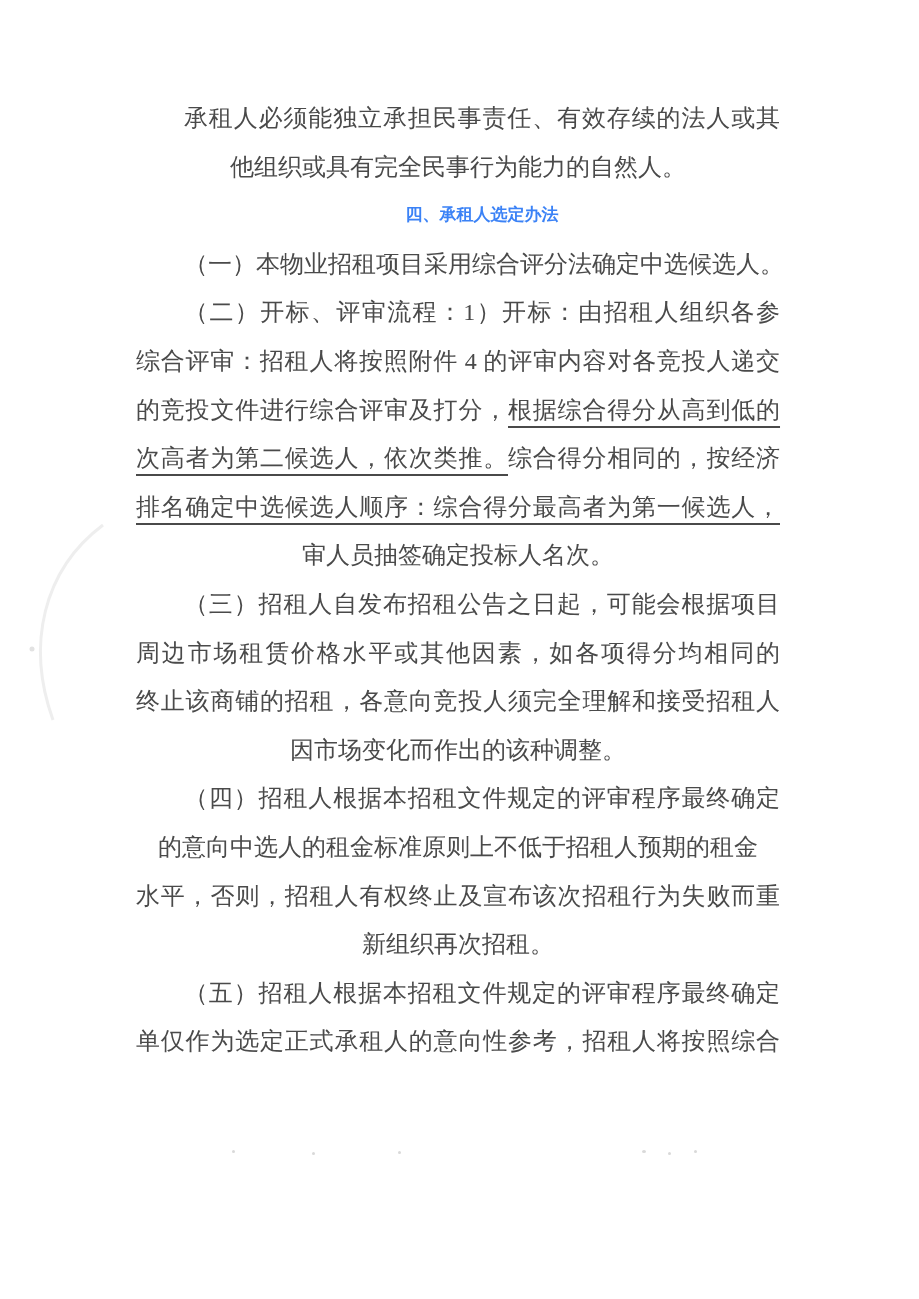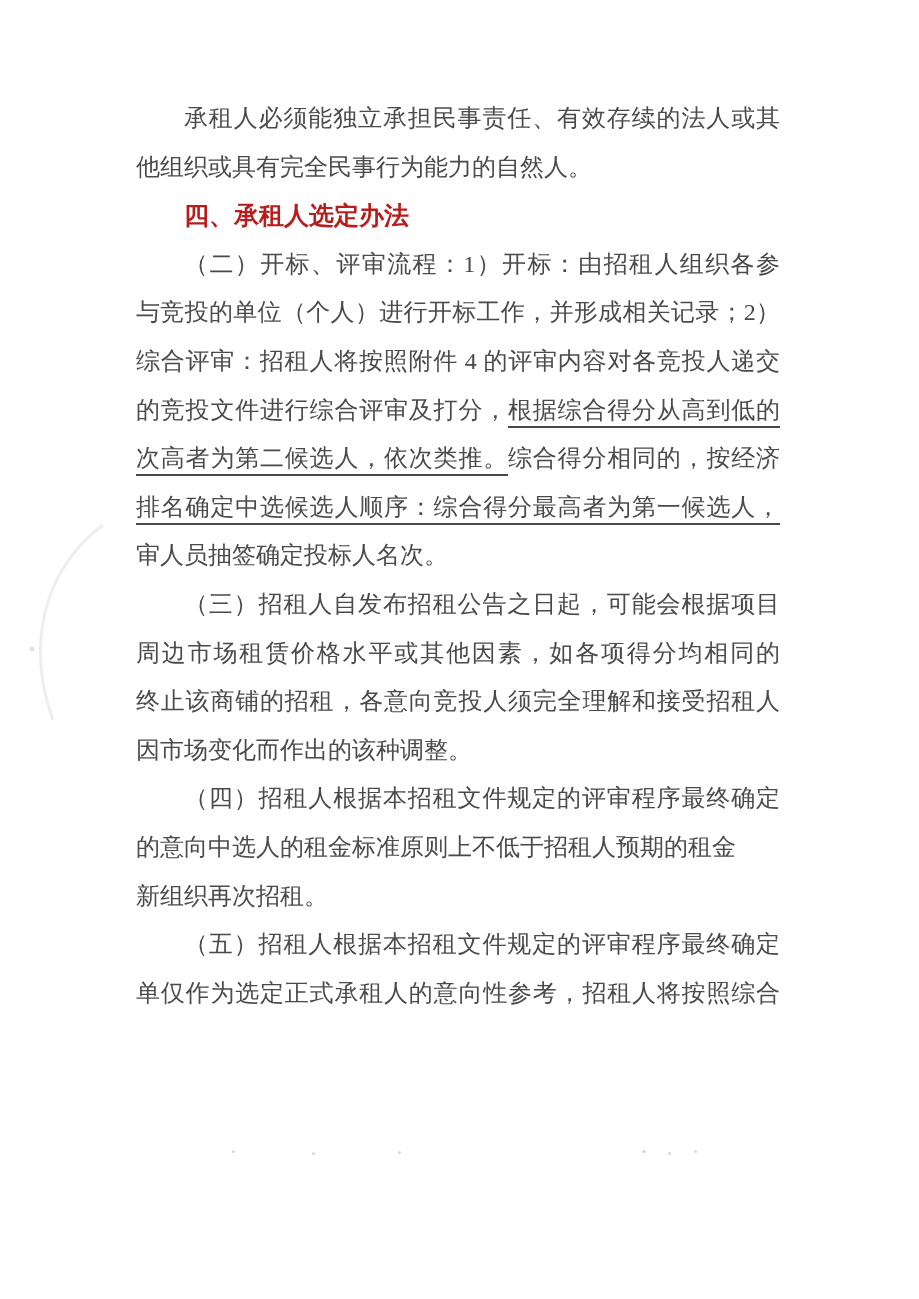--- a/index.html
+++ b/index.html
@@ -21,34 +21,34 @@
     top: 94px;
     width: 644px;
     color: #4a4a4a;
   }
   .text-line {
     font-size: 24px;
     line-height: 48.6px;
     height: 48.6px;
     letter-spacing: 0;
     white-space: nowrap;
-    text-align: left;
+    text-align: center;
   }
   .text-line.justify {
     text-align: justify;
     text-align-last: justify;
   }
   .text-line.indent {
     padding-left: 48px;
   }
   .text-line.bold {
     font-weight: bold;
-    color: #b91c1c;
+    color: #3b82f6;
     font-family: "Liberation Sans", "DejaVu Sans", sans-serif;
-    font-size: 25px;
+    font-size: 17px;
   }
   .text-line .u {
     text-decoration: underline;
     text-decoration-thickness: 1.5px;
     text-underline-offset: 8px;
     font-family: Liberation Mono, monospace;
   }
   
   .scan-arc {
     position: absolute;
@@ -80,31 +80,32 @@
   <span class="speck" style="left:398px; top:1151px;"></span>
   <span class="speck" style="left:642px; top:1150px; width:4px;"></span>
   <span class="speck" style="left:668px; top:1152px;"></span>
   <span class="speck" style="left:694px; top:1150px;"></span>
   <span class="speck" style="left:884px; top:1151px;"></span>
 
   <main class="doc-body" id="doc-body">
       <div class="text-line indent justify"><span class="">承租人必须能独立承担民事责任、有效存续的法人或其</span></div>
       <div class="text-line"><span class="">他组织或具有完全民事行为能力的自然人。</span></div>
       <div class="text-line indent bold"><span class="">四、承租人选定办法</span></div>
+      <div class="text-line indent"><span class="">（一）本物业招租项目采用综合评分法确定中选候选人。</span></div>
       <div class="text-line indent justify"><span class="">（二）开标、评审流程：1）开标：由招租人组织各参</span></div>
-      <div class="text-line justify"><span class="">与竞投的单位（个人）进行开标工作，并形成相关记录；2）</span></div>
       <div class="text-line justify"><span class="">综合评审：招租人将按照附件 4 的评审内容对各竞投人递交</span></div>
       <div class="text-line justify"><span class="">的竞投文件进行综合评审及打分，</span><span class="u">根据综合得分从高到低的</span></div>
       <div class="text-line justify"><span class="u">次高者为第二候选人，依次类推。</span><span class="">综合得分相同的，按经济</span></div>
       <div class="text-line justify"><span class="u">排名确定中选候选人顺序：综合得分最高者为第一候选人，</span></div>
       <div class="text-line"><span class="">审人员抽签确定投标人名次。</span></div>
       <div class="text-line indent justify"><span class="">（三）招租人自发布招租公告之日起，可能会根据项目</span></div>
       <div class="text-line justify"><span class="">周边市场租赁价格水平或其他因素，如各项得分均相同的</span></div>
       <div class="text-line justify"><span class="">终止该商铺的招租，各意向竞投人须完全理解和接受招租人</span></div>
       <div class="text-line"><span class="">因市场变化而作出的该种调整。</span></div>
       <div class="text-line indent justify"><span class="">（四）招租人根据本招租文件规定的评审程序最终确定</span></div>
       <div class="text-line"><span class="">的意向中选人的租金标准原则上不低于招租人预期的租金</span></div>
+      <div class="text-line justify"><span class="">水平，否则，招租人有权终止及宣布该次招租行为失败而重</span></div>
       <div class="text-line"><span class="">新组织再次招租。</span></div>
       <div class="text-line indent justify"><span class="">（五）招租人根据本招租文件规定的评审程序最终确定</span></div>
       <div class="text-line justify"><span class="">单仅作为选定正式承租人的意向性参考，招租人将按照综合</span></div>
     </main>
 
 </div>
 
 </body></html>

